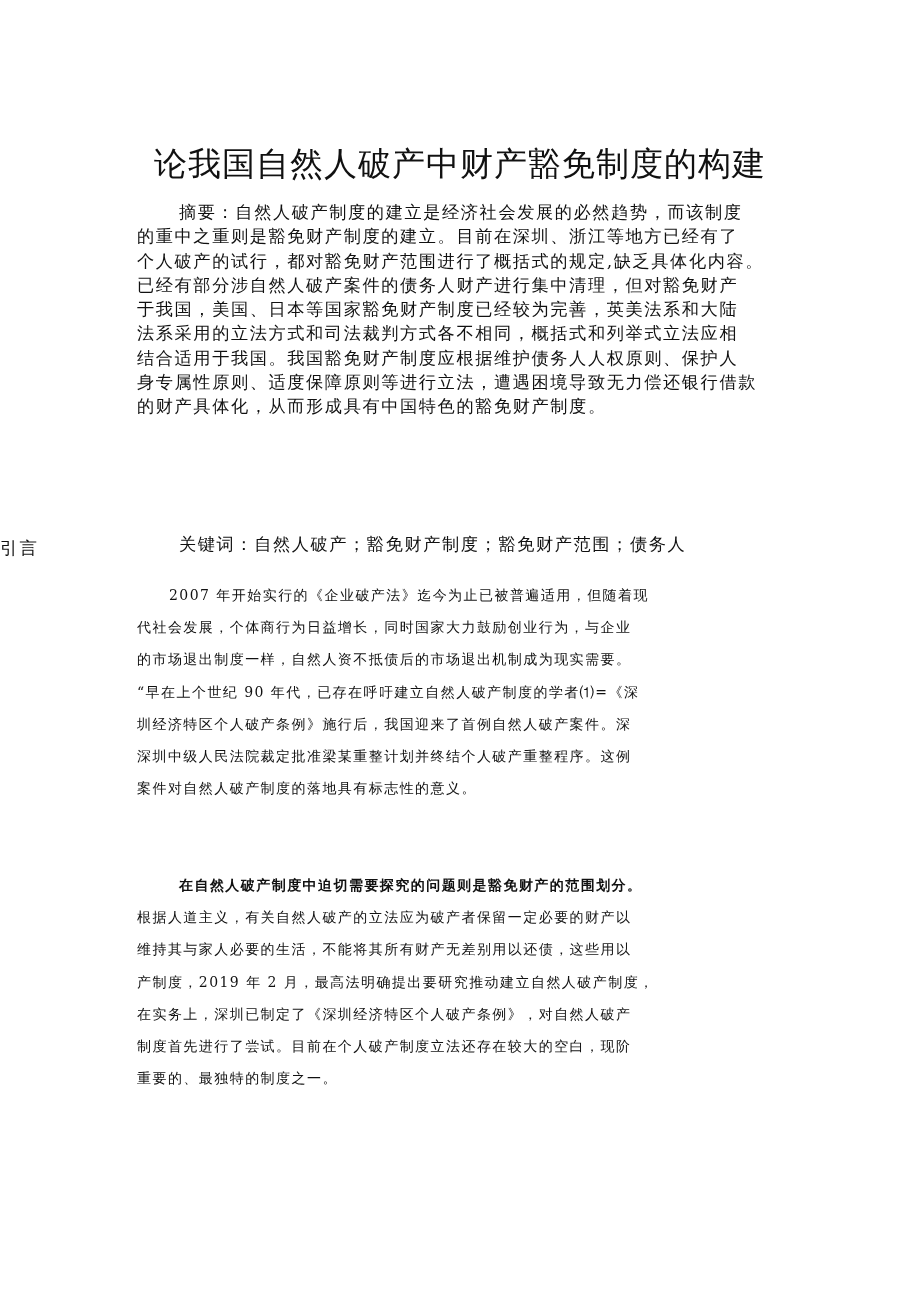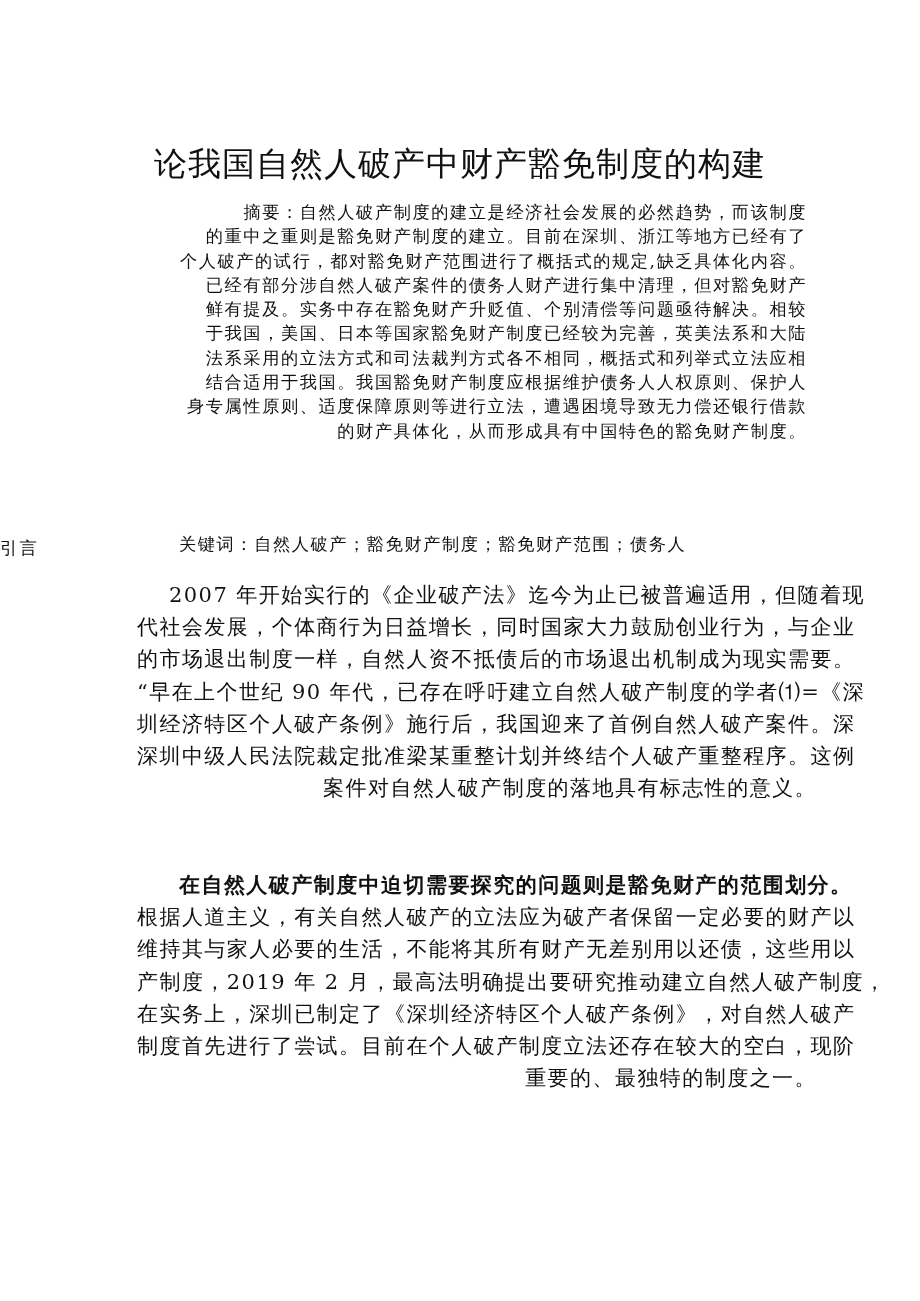--- a/index.html
+++ b/index.html
@@ -38,21 +38,20 @@
       left: 137px;
       top: 184px;
       width: 670px;
       font-size: 17.2px;
       line-height: 24.3px;
       letter-spacing: 1.6px;
     }
     .abstract .line, .body-para .line {
       display: block;
       white-space: nowrap;
-      text-align: right;
     }
     .indent-first { padding-left: 42px; }
     .keywords {
       position: absolute;
       left: 179px;
       top: 480px;
       font-size: 17.2px;
       line-height: 24px;
       letter-spacing: 1.6px;
       white-space: nowrap;
@@ -66,42 +65,41 @@
       font-size: 17.5px;
       line-height: 26px;
       letter-spacing: 2px;
       margin: 0;
       font-weight: normal;
     }
     .body-para {
       position: absolute;
       left: 137px;
       width: 680px;
-      font-size: 21px;
+      font-size: 14px;
       line-height: 32.2px;
       letter-spacing: 1.45px;
     }
     .para1 { top: 563px; }
     .para2 { top: 853px; }
     .para1 .first { padding-left: 32px; }
     .para2 .first { padding-left: 42px; font-weight: bold; }
   </style>
 </head>
 <body>
 
 <div class="page">
 
   <h1 class="title">论我国自然人破产中财产豁免制度的构建</h1>
 
   <div class="abstract">
     <span class="line indent-first">摘要：自然人破产制度的建立是经济社会发展的必然趋势，而该制度</span>
     <span class="line">的重中之重则是豁免财产制度的建立。目前在深圳、浙江等地方已经有了</span>
     <span class="line">个人破产的试行，都对豁免财产范围进行了概括式的规定,缺乏具体化内容。</span>
     <span class="line">已经有部分涉自然人破产案件的债务人财产进行集中清理，但对豁免财产</span>
-    <span class="line">鲜有提及。实务中存在豁免财产升贬值、个别清偿等问题亟待解决。相较</span>
     <span class="line">于我国，美国、日本等国家豁免财产制度已经较为完善，英美法系和大陆</span>
     <span class="line">法系采用的立法方式和司法裁判方式各不相同，概括式和列举式立法应相</span>
     <span class="line">结合适用于我国。我国豁免财产制度应根据维护债务人人权原则、保护人</span>
     <span class="line">身专属性原则、适度保障原则等进行立法，遭遇困境导致无力偿还银行借款</span>
     <span class="line">的财产具体化，从而形成具有中国特色的豁免财产制度。</span>
   </div>
 
   <div class="keywords">关键词：自然人破产；豁免财产制度；豁免财产范围；债务人</div>
 
   <h2 class="section-heading">引言</h2>

